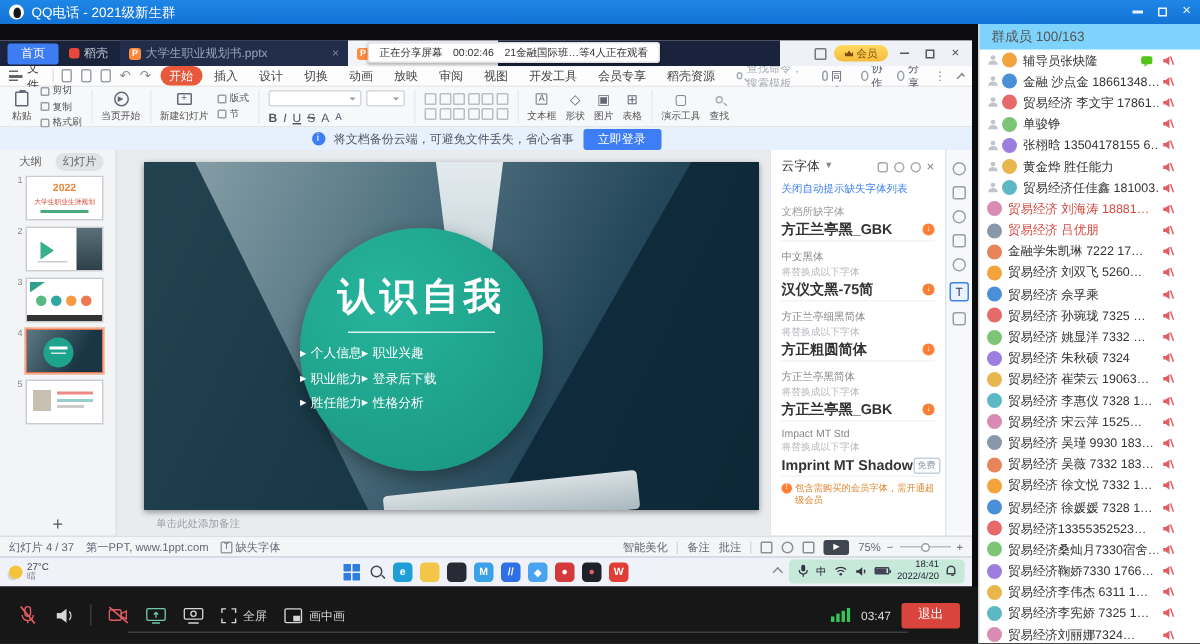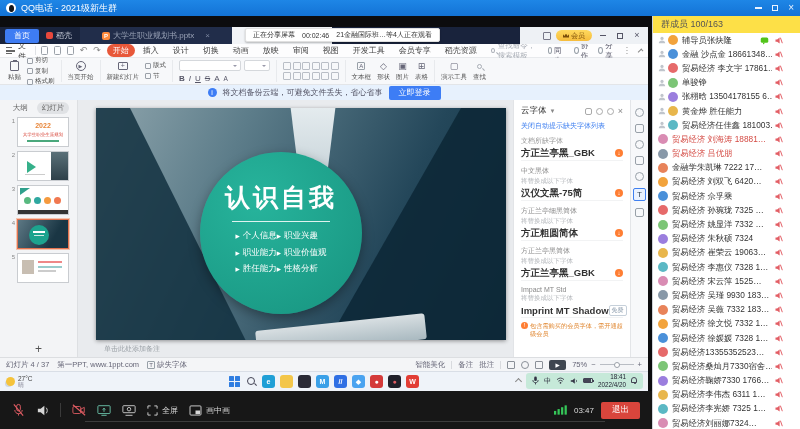--- a/index.html
+++ b/index.html
@@ -11,38 +11,38 @@
     background:linear-gradient(#1e86e6,#1373d6);display:flex;align-items:center;padding:0 6px;color:#fff;z-index:30}
   .qq-logo{width:10px;height:10px;border-radius:50%;background:#fff;margin-right:5px;position:relative}
   .qq-logo:after{content:"";position:absolute;left:2.5px;top:1.5px;width:5px;height:7px;background:#14161a;border-radius:50% 50% 45% 45%}
   .qq-title{font-size:9px}
   .win-controls{margin-left:auto;display:flex;align-items:center;gap:10px}
   .wc-min{width:7px;height:1.5px;background:#eaf3ff}
   .wc-res{width:6px;height:6px;border:1px solid #eaf3ff}
   .wc-close{color:#eaf3ff;font-size:10px;line-height:10px}
   
   .members{position:absolute;left:652px;top:16px;width:148px;height:413px;background:#fff;border-left:1px solid #cfd3d8;z-index:25}
-  .mheader{height:17px;line-height:17px;padding-left:8px;font-size:9px;color:#555;background:#fde047}
+  .mheader{height:17px;line-height:17px;padding-left:8px;font-size:9px;color:#555;background:#7dd3fc}
   .mlist{height:396px;overflow:hidden}
   .mrow{display:flex;align-items:center;height:14.2px;padding:0 17px 0 5px;font-size:8.3px;color:#333}
   .mcall{width:10px;display:flex;align-items:center;flex:none}
   .mavatar{width:10px;height:10px;border-radius:50%;margin-right:4px;flex:none}
   .mname{white-space:nowrap;overflow:hidden;flex:1}
   .mrow.red .mname{color:#d44a43}
   .mchat{flex:none;margin-right:3px}
   .mute{flex:none;margin-left:2px}
   
   .share-area{position:absolute;left:0;top:16px;width:652px;height:413px;background:#0c0c0e}
   
   .wps{position:absolute;left:0;top:11px;width:648px;height:344px;display:flex;flex-direction:column;background:#f7f8fa}
   .tabbar{height:17px;background:#19233c;display:flex;align-items:center;padding-left:5px;position:relative;flex:none}
   .tb-home{background:#3e7cf3;color:#fff;font-size:8px;padding:1.5px 9px;border-radius:2px;margin-right:7px}
   .tb-docer{display:flex;align-items:center;gap:3px;color:#c7ccd8;font-size:8px;margin-right:8px}
   .docer-ic{width:7px;height:7px;border-radius:2px;background:#e8483c}
-  .tab{display:flex;align-items:center;gap:3px;font-size:8px;height:17px;padding:0 22px}
+  .tab{display:flex;align-items:center;gap:3px;font-size:8px;height:17px;padding:0 6px}
   .tab.inactive{color:#9aa3b7;background:#212d4a;width:152px}
   .tab.active{background:#f2f4f7;color:#333;width:100px}
   .ticon{width:8px;height:8px;border-radius:2px;background:#ff8a3c;color:#fff;font-size:6px;line-height:8px;text-align:center;font-weight:bold;flex:none}
   .tab-label{white-space:nowrap;overflow:hidden}
   .tclose{margin-left:auto;color:#7c87a0;font-size:8px}
   .share-banner{position:absolute;left:245px;top:1px;height:14px;background:#fff;border:1px solid #e0e0e0;border-radius:2px;
     display:flex;align-items:center;gap:7px;padding:0 7px;font-size:7px;color:#333;box-shadow:0 1px 2px rgba(0,0,0,.25);z-index:5}
   .tb-right{position:absolute;right:0;top:0;height:17px;width:128px;background:#eef1f5;display:flex;align-items:center;justify-content:flex-end;padding-right:5px;gap:6px}
   .tb-grid{width:8px;height:8px;border:1px solid #778;border-radius:1px}
   .vip{background:linear-gradient(#ffd95e,#f6bc3c);color:#7a4d08;font-size:7px;padding:0.5px 7px;border-radius:7px;display:flex;align-items:center;gap:2px}
@@ -109,21 +109,21 @@
     background:linear-gradient(115deg,#8fa5ad 0%,#5d7d8a 30%,#24475a 68%,#0e2e3e 100%)}
   .lapelL{position:absolute;left:-50px;top:0;width:210px;height:232px;background:#123040;clip-path:polygon(0 0,40% 0,95% 100%,0 100%);opacity:.85}
   .lapelR{position:absolute;right:-60px;top:0;width:250px;height:232px;background:#0d2837;clip-path:polygon(58% 0,100% 0,100% 100%,5% 100%);opacity:.9}
   .shirt{position:absolute;left:185px;top:0;width:64px;height:118px;background:linear-gradient(#e4ebee,#b4c4cb);clip-path:polygon(15% 0,85% 0,62% 100%,38% 100%)}
   .tablet{position:absolute;left:160px;bottom:-8px;width:170px;height:26px;background:linear-gradient(#d8dfe2,#a9b9c0);transform:rotate(-6deg);border-radius:3px}
   .circle{position:absolute;left:104px;top:44px;width:162px;height:162px;border-radius:50%;color:#fff;text-align:center;
     background:radial-gradient(circle at 35% 30%,#27b49c,#17937f);box-shadow:0 4px 12px rgba(0,0,0,.35)}
   .ctitle{margin-top:29px;font-size:25px;font-weight:bold;letter-spacing:3px}
   .csub{font-size:9.5px;margin-top:2px;letter-spacing:1px}
   .cline{width:98px;height:1px;background:rgba(255,255,255,.85);margin:7px auto 8px}
-  .cbullets{display:flex;justify-content:center;font-size:8.5px;text-align:left}
+  .cbullets{display:flex;justify-content:flex-start;font-size:8.5px;text-align:left}
   .cbullets ul{list-style:none;display:flex;flex-direction:column;gap:4.5px}
   .cbullets li{display:flex;align-items:center;gap:3px;white-space:nowrap}
   .arr{font-size:5.5px}
   .notes-hint{position:absolute;left:26px;bottom:3px;font-size:7px;color:#9aa0a6}
   
   .fontpanel{width:117px;background:#fff;border-left:1px solid #e2e4e7;padding:5px 7px 3px;display:flex;flex-direction:column;font-size:7px;flex:none;overflow:hidden}
   .fp-head{display:flex;align-items:center;gap:3px;color:#333;font-size:8.5px}
   .fp-car{font-size:6px;color:#888}
   .fp-icons{margin-left:auto;display:flex;gap:4px;align-items:center;color:#999}
   .fpi{width:7px;height:7px;border:1px solid #aaa;border-radius:50%}
@@ -485,21 +485,21 @@
                       <span>胜任能力</span>
                     </li>
                   </ul>
                 <ul>
                     <li>
                       <span class="arr">▶</span>
                       <span>职业兴趣</span>
                     </li>
                     <li>
                       <span class="arr">▶</span>
-                      <span>职业价值观</span>
+                      <span>登录后下载</span>
                     </li>
                     <li>
                       <span class="arr">▶</span>
                       <span>性格分析</span>
                     </li>
                   </ul>
               </div>
             </div>
           </div>
           <div class="notes-hint">单击此处添加备注</div>
@@ -835,21 +835,21 @@
         <div class="mrow">
           <span class="mavatar" style="background:#e8835a"></span>
           <span class="mname">金融学朱凯琳 7222 17…</span>
           <svg class="mute" width="9" height="9" viewBox="0 0 12 12">
             <path d="M2 4.5h2.2L7.5 2v8L4.2 7.5H2z" fill="#e25d64"></path>
             <path d="M8.5 2.2l2.6 7.4" stroke="#e25d64" stroke-width="1.3"></path>
           </svg>
         </div>
         <div class="mrow">
           <span class="mavatar" style="background:#f2a33c"></span>
-          <span class="mname">贸易经济 刘双飞 6420…</span>
+          <span class="mname">贸易经济 刘双飞 5260…</span>
           <svg class="mute" width="9" height="9" viewBox="0 0 12 12">
             <path d="M2 4.5h2.2L7.5 2v8L4.2 7.5H2z" fill="#e25d64"></path>
             <path d="M8.5 2.2l2.6 7.4" stroke="#e25d64" stroke-width="1.3"></path>
           </svg>
         </div>
         <div class="mrow">
           <span class="mavatar" style="background:#4a90d9"></span>
           <span class="mname">贸易经济 佘孚乘</span>
           <svg class="mute" width="9" height="9" viewBox="0 0 12 12">
             <path d="M2 4.5h2.2L7.5 2v8L4.2 7.5H2z" fill="#e25d64"></path>

